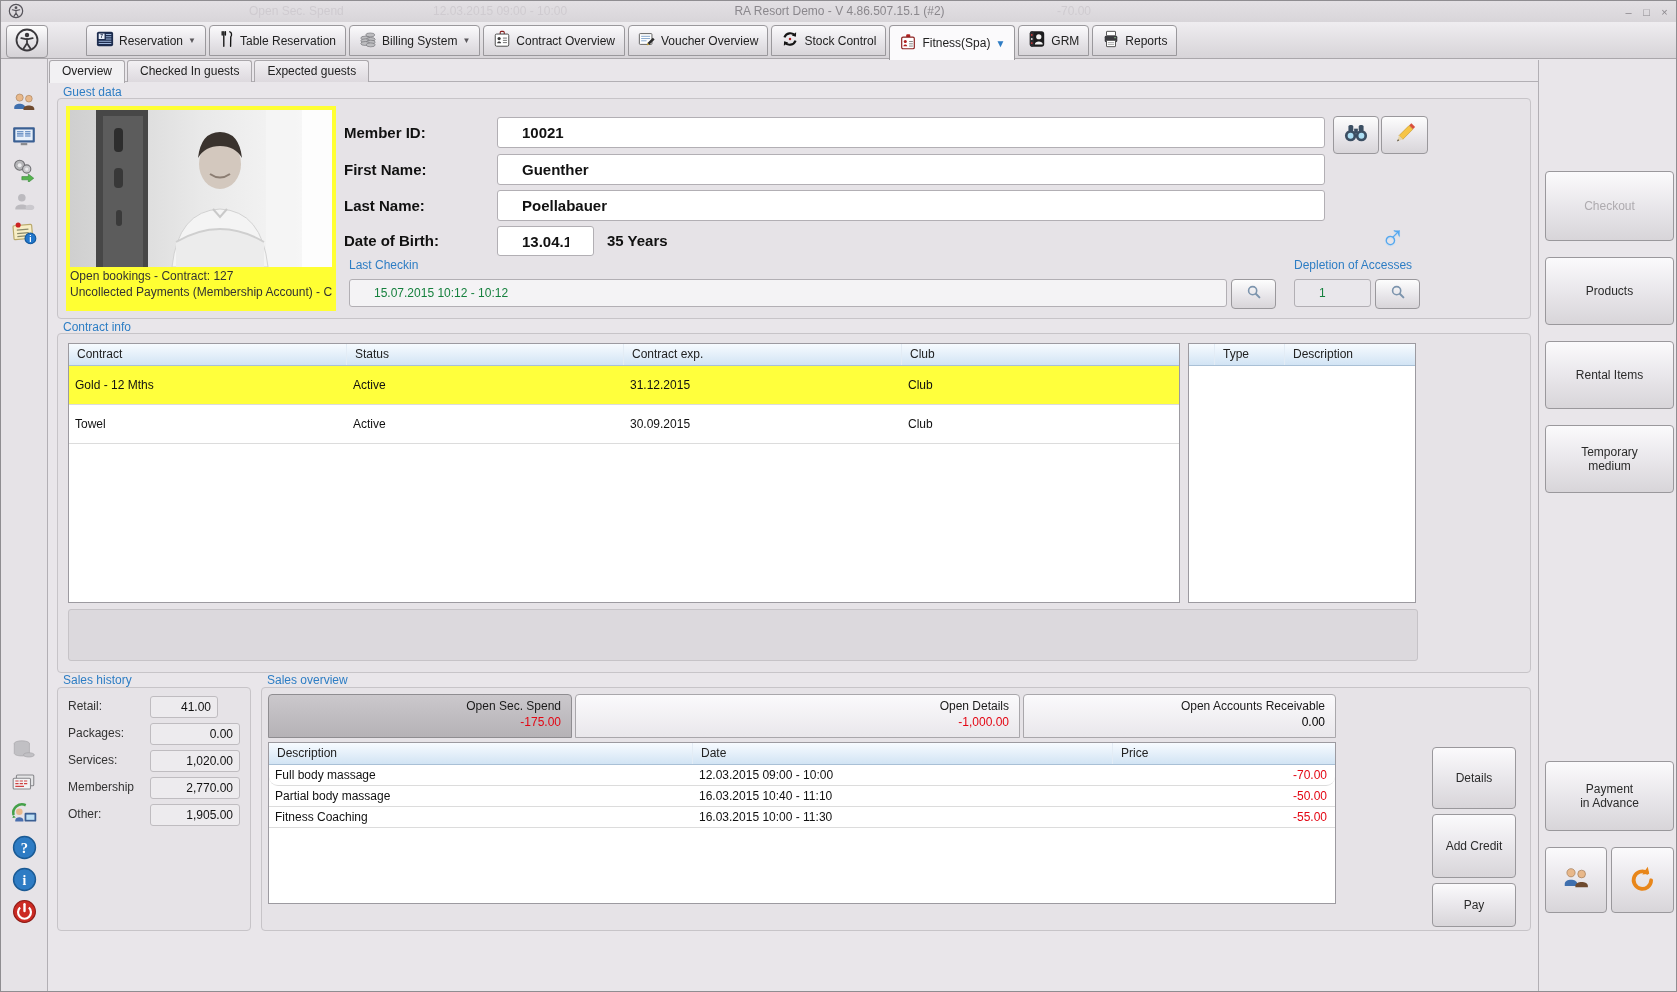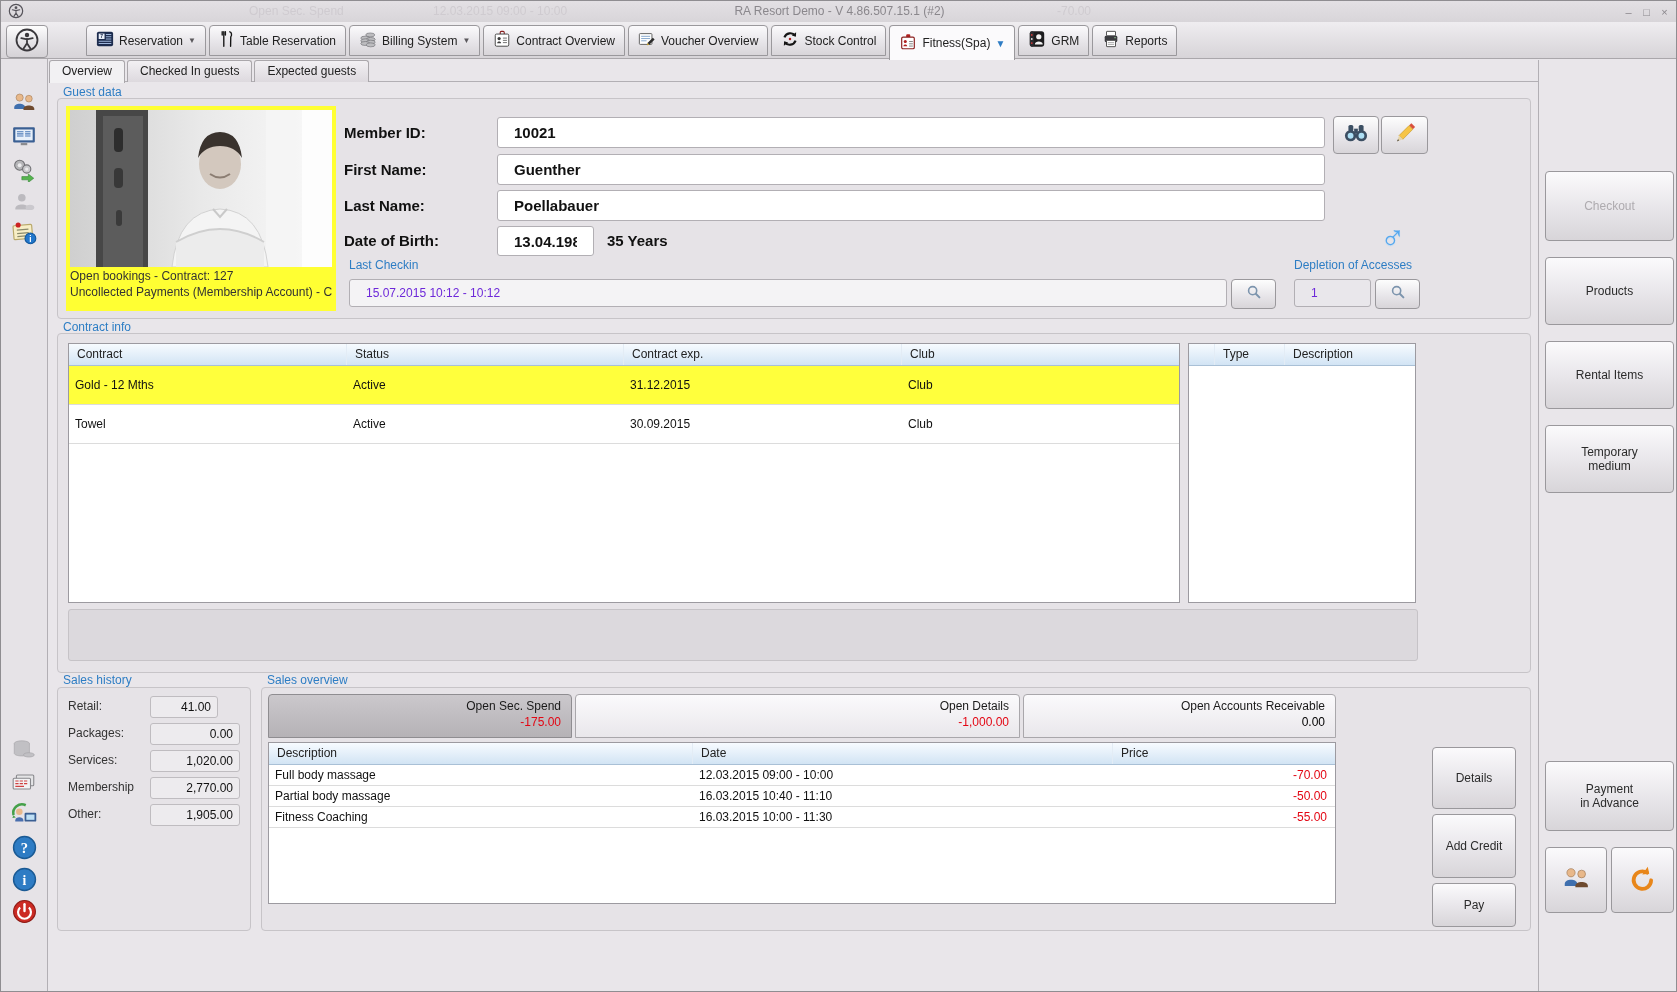--- a/index.html
+++ b/index.html
@@ -20,23 +20,23 @@
   .caret.blue{font-size:10px;color:#2e7cc4;}
   
   .subtabs{left:48px;top:59px;height:22px;display:flex;gap:2px;z-index:2;}
   .subtab{height:21px;border:1px solid #aaa7ab;border-bottom:none;border-radius:3px 3px 0 0;background:linear-gradient(#f2f0f3,#ddd9de);font-size:12px;color:#222;padding:0 12px;line-height:20px;}
   .subtab.active{background:#f2f1f3;height:22px;z-index:3;}
   .contentline{left:48px;top:80px;width:1489px;height:0;border-top:1px solid #b2afb4;}
   
   .blab{color:#2d7dc4;font-size:12px;white-space:nowrap;}
   .panel{background:#e6e3e7;border:1px solid #c7c4c8;border-radius:4px;}
   .ibox{background:#fff;border:1px solid #b2afb4;border-radius:3px;box-sizing:border-box;font-family:"Liberation Sans",sans-serif;}
-  input.ibox{outline:none;padding:0 16px;}
+  input.ibox{outline:none;padding:0 24px;}
   .boldin{font-weight:bold;font-size:15px;color:#111;}
-  .smallin{font-size:12px;color:#6d28d9;background:#f4f3f5;}
+  .smallin{font-size:12px;color:#15803d;background:#f4f3f5;}
   .sqbtn{border:1px solid #9a989c;border-radius:4px;background:linear-gradient(#fdfdfd,#e8e6ea 55%,#d8d5d9);display:flex;align-items:center;justify-content:center;}
   .flabel{font-size:15px;font-weight:bold;color:#111;white-space:nowrap;}
   
   .tbl{background:#fff;border:1px solid #9c9aa0;box-sizing:border-box;overflow:hidden;}
   .thead{display:flex;height:21px;background:linear-gradient(#f7fbff,#d2e4f4);border-bottom:1px solid #a9c0d6;}
   .th{font-size:12px;color:#222;line-height:21px;padding-left:8px;box-sizing:border-box;border-right:1px solid #e3ecf5;white-space:nowrap;overflow:hidden;}
   .trow{display:flex;border-bottom:1px solid #dcdcdc;background:#fff;}
   .trow.hl{background:#ffff3c;}
   .td{font-size:12px;color:#111;padding-left:6px;box-sizing:border-box;white-space:nowrap;overflow:hidden;}
   .neg{color:#e30613;}
@@ -449,21 +449,21 @@
       <div class="sumlab">Open Accounts Receivable</div>
       <div class="sumval">0.00</div>
     </div>
 
     <div class="abs tbl" style="left:6px;top:54px;width:1068px;height:162px;">
       <div class="thead">
         <div class="th" style="width:424px;">Description</div>
         <div class="th" style="width:420px;">Date</div>
         <div class="th" style="width:220px;border-right:none;">Price</div>
       </div>
-      <div class="trow" style="height:20px;align-items:center;">
+      <div class="trow" style="height:20px;align-items:center;border-radius:9px;">
         <div class="td" style="width:424px;">Full body massage</div>
         <div class="td" style="width:420px;">12.03.2015 09:00 - 10:00</div>
         <div class="td neg" style="width:214px;text-align:right;">-70.00</div>
       </div>
       <div class="trow" style="height:20px;align-items:center;">
         <div class="td" style="width:424px;">Partial body massage</div>
         <div class="td" style="width:420px;">16.03.2015 10:40 - 11:10</div>
         <div class="td neg" style="width:214px;text-align:right;">-50.00</div>
       </div>
       <div class="trow" style="height:20px;align-items:center;">

